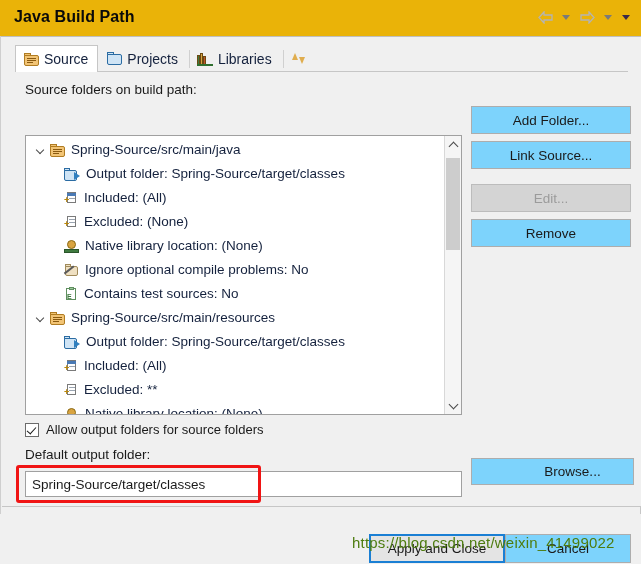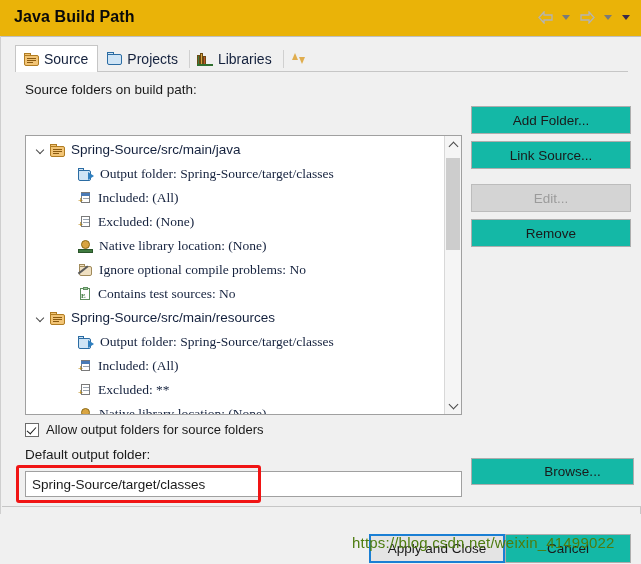--- a/index.html
+++ b/index.html
@@ -215,21 +215,21 @@
   }
   .tree-row {
     height: 24px;
     display: flex;
     align-items: center;
     white-space: nowrap;
     font-size: 13.5px;
     color: #14213d;
   }
   .tree-row.lvl0 { padding-left: 8px; }
-  .tree-row.lvl1 { padding-left: 52px; font-family: Liberation Serif, serif; }
+  .tree-row.lvl1 { padding-left: 38px; }
   .twisty {
     width: 14px; height: 14px;
     margin-right: 2px;
     position: relative;
     flex: 0 0 auto;
   }
   .twisty::after {
     content: "";
     position: absolute;
     left: 3px; top: 4px;
@@ -381,21 +381,21 @@
   #sb-thumb {
     position: absolute;
     left: 1px; top: 22px;
     width: 14px; height: 92px;
     background: #cdcdcd;
   }
 
   
   .btn {
     position: absolute;
-    background: #14b8a6;
+    background: #7dd3fc;
     border: 1px solid #adadad;
     box-sizing: border-box;
     font-family: "Liberation Sans", sans-serif;
     font-size: 13.5px;
     color: #1a1a1a;
     display: flex;
     align-items: center;
     justify-content: center;
     padding: 0;
   }

